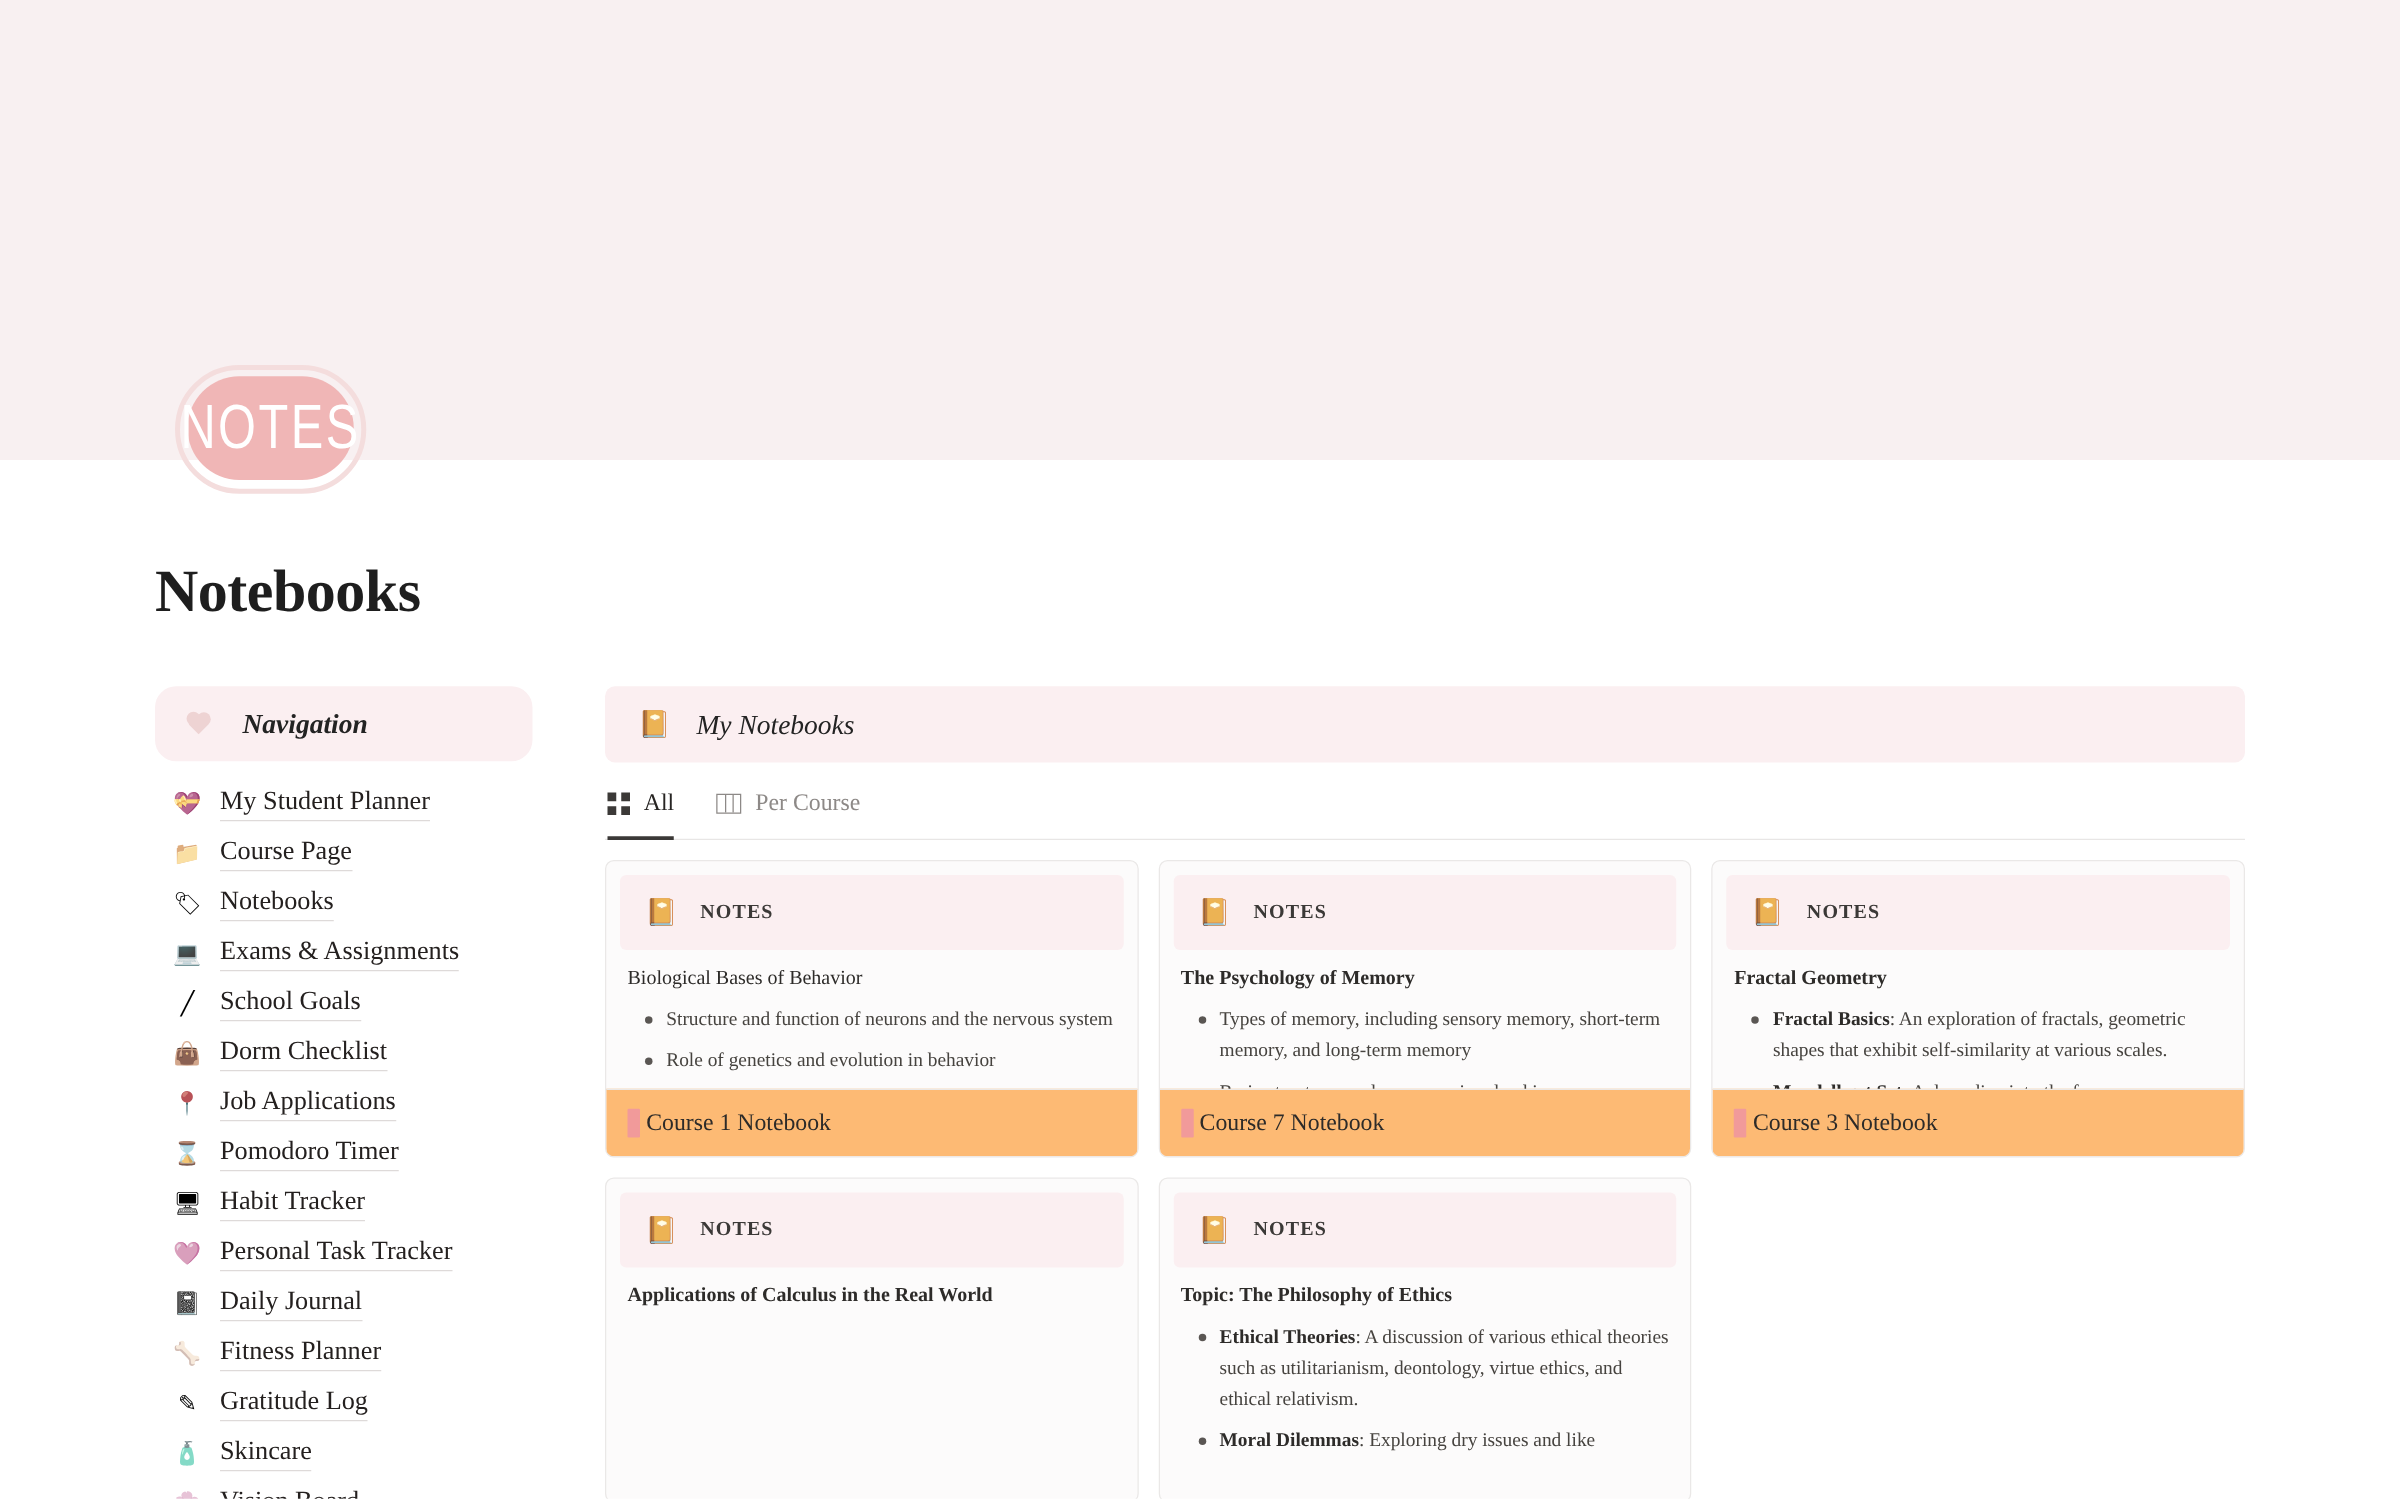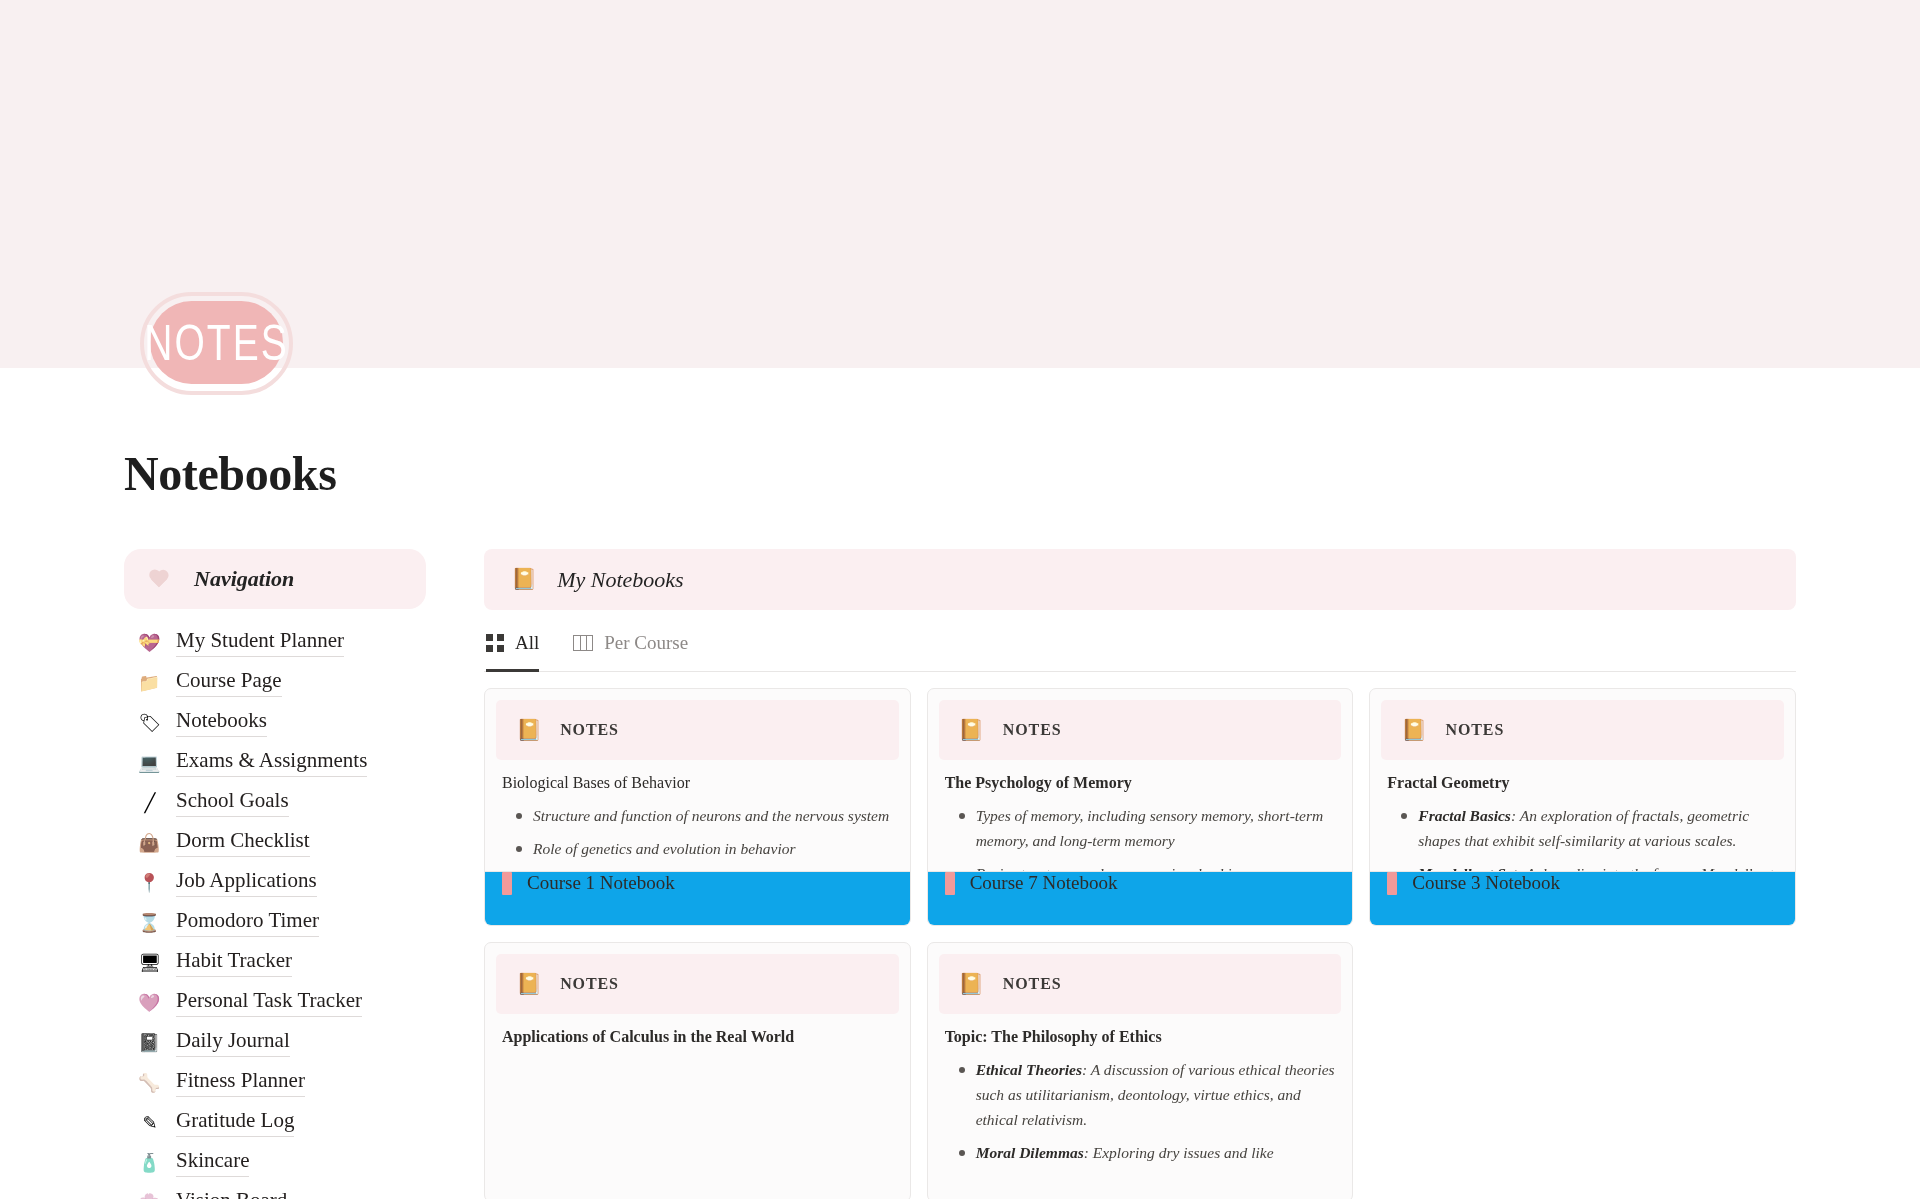--- a/index.html
+++ b/index.html
@@ -248,21 +248,21 @@
     overflow: hidden;
     flex: 1 1 auto;
   }
   .card-title {
     font-size: 16px;
     color: #2d2b29;
     line-height: 1.35;
     margin-bottom: 9px;
   }
   .card-title.bold { font-weight: 700; }
-  .card-bullets { list-style: none; font-style: italic; }
+  .card-bullets { list-style: none; }
   .card-bullets li {
     position: relative;
     padding-left: 31px;
     font-size: 15.5px;
     line-height: 1.63;
     color: #46433f;
     margin-bottom: 8px;
   }
   .card-bullets li::before {
     content: "";
@@ -272,23 +272,24 @@
     border-radius: 50%;
     background: #5a5653;
   }
   .card-bullets b { font-weight: 700; color: #2d2b29; }
 
   .card-footer {
     border-top: 1px solid #eae8e7;
     height: 54px;
     flex: 0 0 54px;
     display: flex;
-    gap: 15px;
+    align-items: center;
+    gap: 5px;
     padding-left: 17px;
-    background: #0ea5e9;
+    background: #fdba74;
   }
   .bookmark-icon {
     width: 10px; height: 23px;
     background: #f19a9a;
     flex: 0 0 10px;
     border-radius: 1px;
   }
   .card-footer-label {
     font-size: 19px;
     color: #2d2b29;

